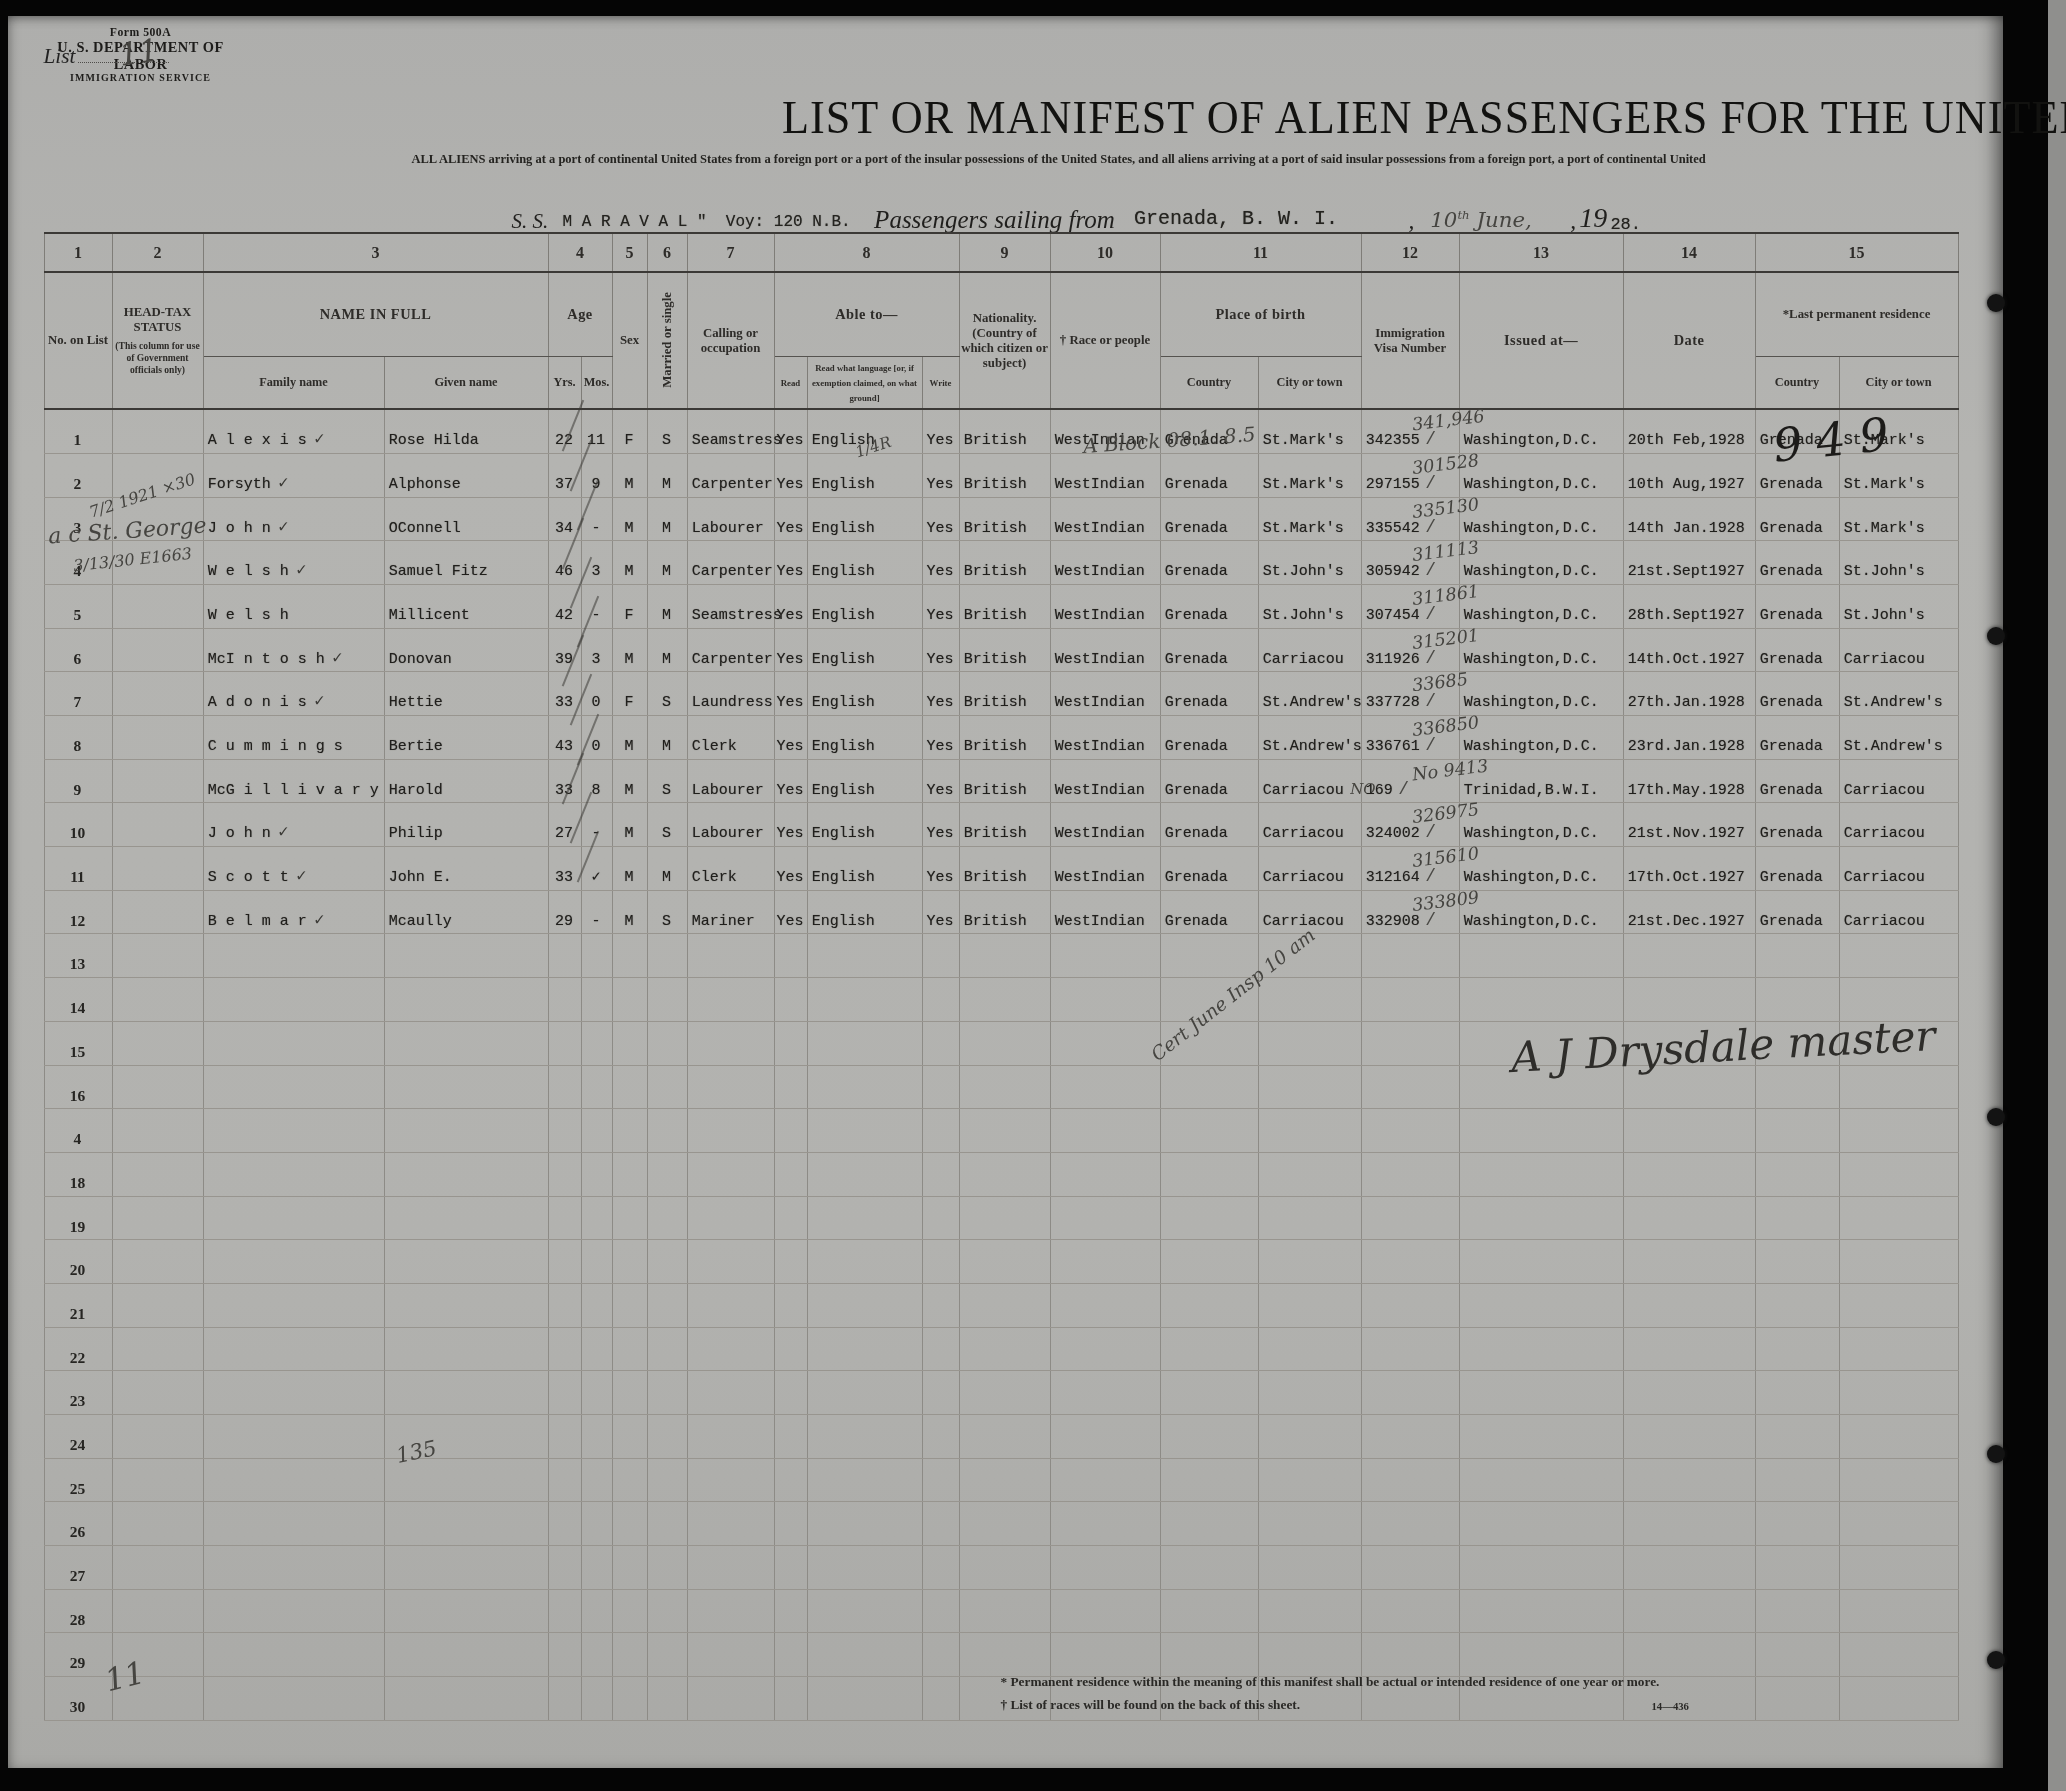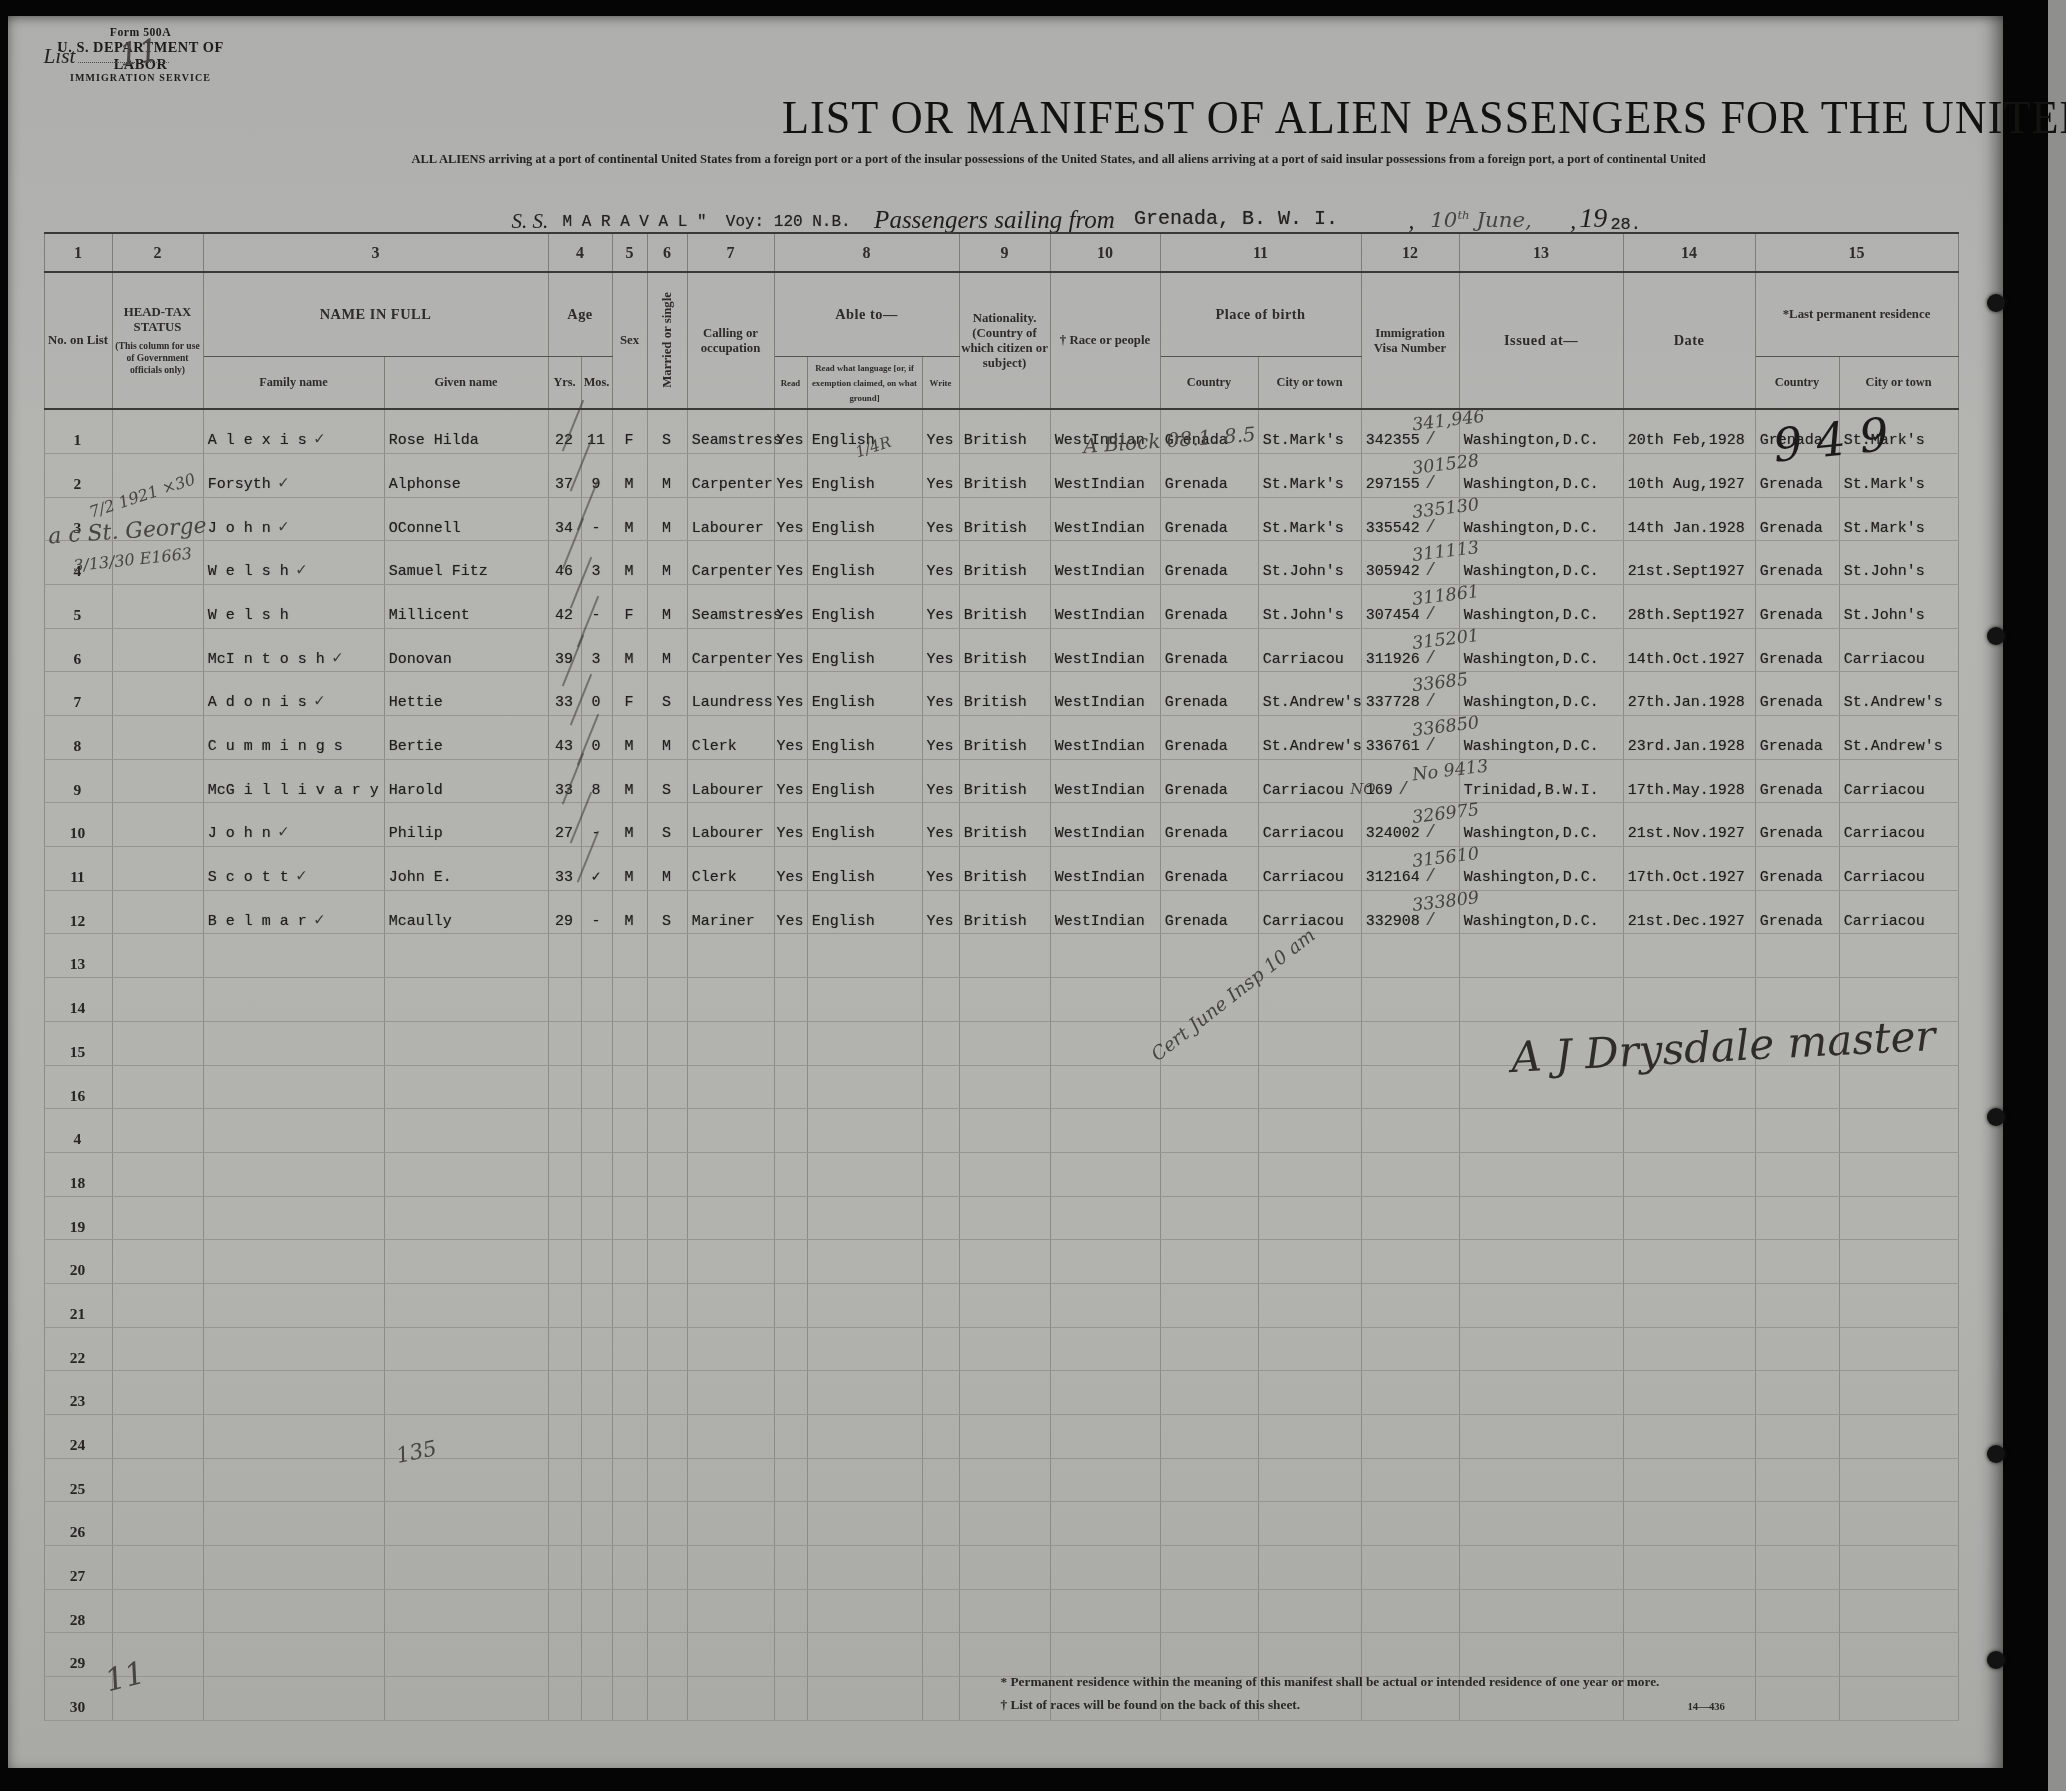--- a/index.html
+++ b/index.html
@@ -77,21 +77,21 @@
   .anno{position:absolute;white-space:nowrap;z-index:6;}
 
   
   .totals{position:absolute;left:235px;top:1660px;color:#23221f;font-weight:bold;font-size:14.4px;}
   .totals .trow{margin-bottom:14px;display:flex;align-items:flex-end;}
   .totals .lab{display:inline-block;}
   .leaders{display:inline-block;width:80px;border-bottom:2.7px dotted #3d3b38;height:9.6px;margin:0 5.3px;}
   .dashline{display:inline-block;width:125px;border-bottom:1.6px dashed #3d3b38;height:9.6px;}
   .t-indent{margin-left:46px;}
   .notes{position:absolute;left:993px;top:1654px;width:779px;color:#2a2926;font-weight:bold;font-size:13.3px;line-height:1.75;}
-  .formcode{position:absolute;left:1644px;top:1684px;font-size:10.7px;font-weight:bold;color:#2a2926;margin-left:36px;}
+  .formcode{position:absolute;left:1644px;top:1684px;font-size:10.7px;font-weight:bold;color:#2a2926;}
 </style>
 </head>
 <body>
 
 <div class="stage">
   <div class="right-strip"></div>
   <div class="paper">
 
     <div class="form-id">
       <div class="l1">Form 500A</div>

